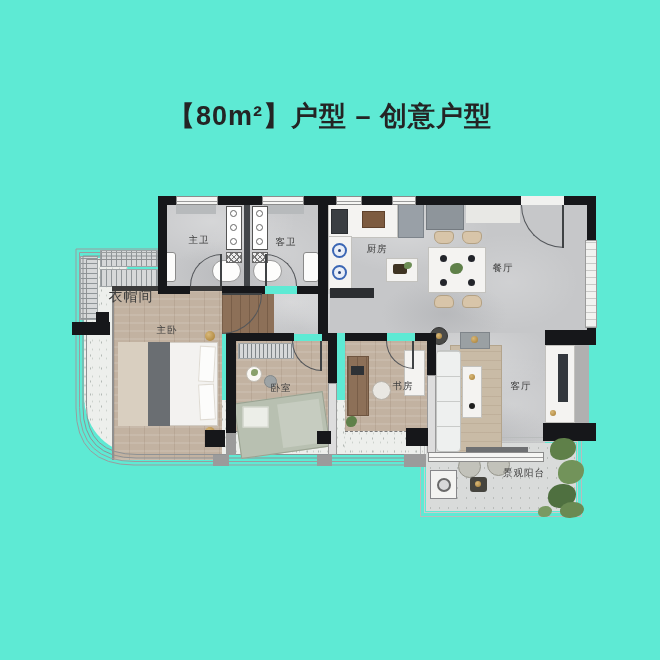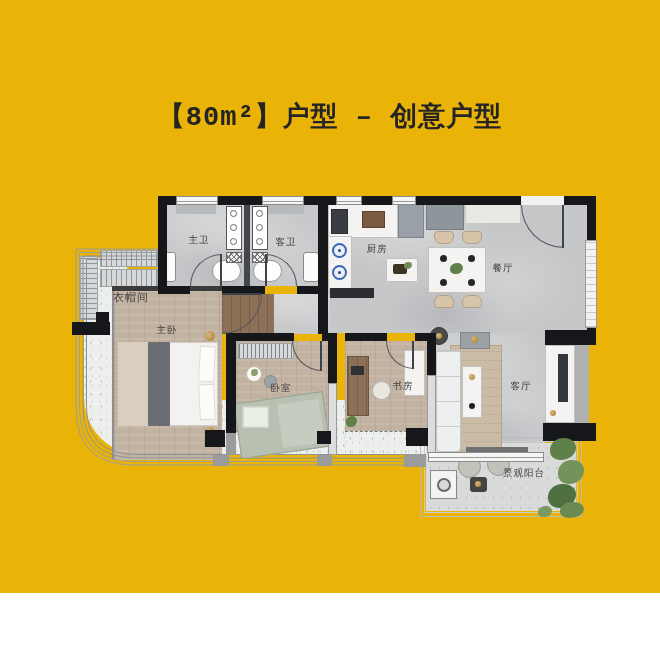--- a/index.html
+++ b/index.html
@@ -1,17 +1,17 @@
 <!DOCTYPE html>
 <html><head>
 <meta charset="utf-8">
 <style>
   html,body{margin:0;padding:0;background:#ffffff;}
-  .canvas{position:relative;width:660px;height:593px;background:#eab308;overflow:hidden;
-          font-family:Liberation Mono, monospace;}
+  .canvas{position:relative;width:660px;height:660px;background:#5eead4;overflow:hidden;
+          font-family:Liberation Sans, sans-serif;}
   .abs{position:absolute;}
   .title{position:absolute;left:50%;top:98px;transform:translateX(-50%);
          font-size:27px;font-weight:bold;color:#242424;letter-spacing:1px;white-space:nowrap;}
   .rlabel{position:absolute;font-size:9.5px;color:#3c3c3c;letter-spacing:1px;
           transform:translate(-50%,-50%);white-space:nowrap;z-index:30;}
   .wall{position:absolute;background:#16171a;z-index:20;}
   .graywall{position:absolute;background:#9b9b9b;z-index:20;}
   .lightwall{position:absolute;background:#dddddd;border:1px solid #9a9a9a;box-sizing:border-box;z-index:19;}
   .marble{position:absolute;background-color:#c6c7c9;
     background-image:radial-gradient(ellipse 120px 60px at 30% 20%, rgba(255,255,255,.28), transparent 70%),
@@ -253,21 +253,21 @@
     <div class="plant" style="left:550px;top:438px;width:26px;height:22px;background:#5f8049;"></div>
     <div class="plant" style="left:558px;top:460px;width:26px;height:24px;background:#72935a;"></div>
     <div class="plant" style="left:548px;top:484px;width:28px;height:24px;background:#4f7040;"></div>
     <div class="plant" style="left:560px;top:502px;width:24px;height:16px;background:#6a8a52;"></div>
     <div class="plant" style="left:538px;top:506px;width:14px;height:11px;background:#7a9a62;"></div>
 
     <span class="rlabel" style="left:199px;top:240px;">主卫</span>
     <span class="rlabel" style="left:286px;top:242px;">客卫</span>
     <span class="rlabel" style="left:377px;top:249px;">厨房</span>
     <span class="rlabel" style="left:503px;top:268px;">餐厅</span>
-    <span class="rlabel" style="left:131px;top:297px;font-size:11px;">衣帽间</span>
+    <span class="rlabel" style="left:131px;top:297px;font-size:14px;">衣帽间</span>
     <span class="rlabel" style="left:167px;top:330px;">主卧</span>
     <span class="rlabel" style="left:281px;top:388px;">卧室</span>
     <span class="rlabel" style="left:403px;top:386px;">书房</span>
     <span class="rlabel" style="left:521px;top:386px;">客厅</span>
     <span class="rlabel" style="left:524px;top:473px;">景观阳台</span>
 
   </div>
 </div>
 
 </body></html>

